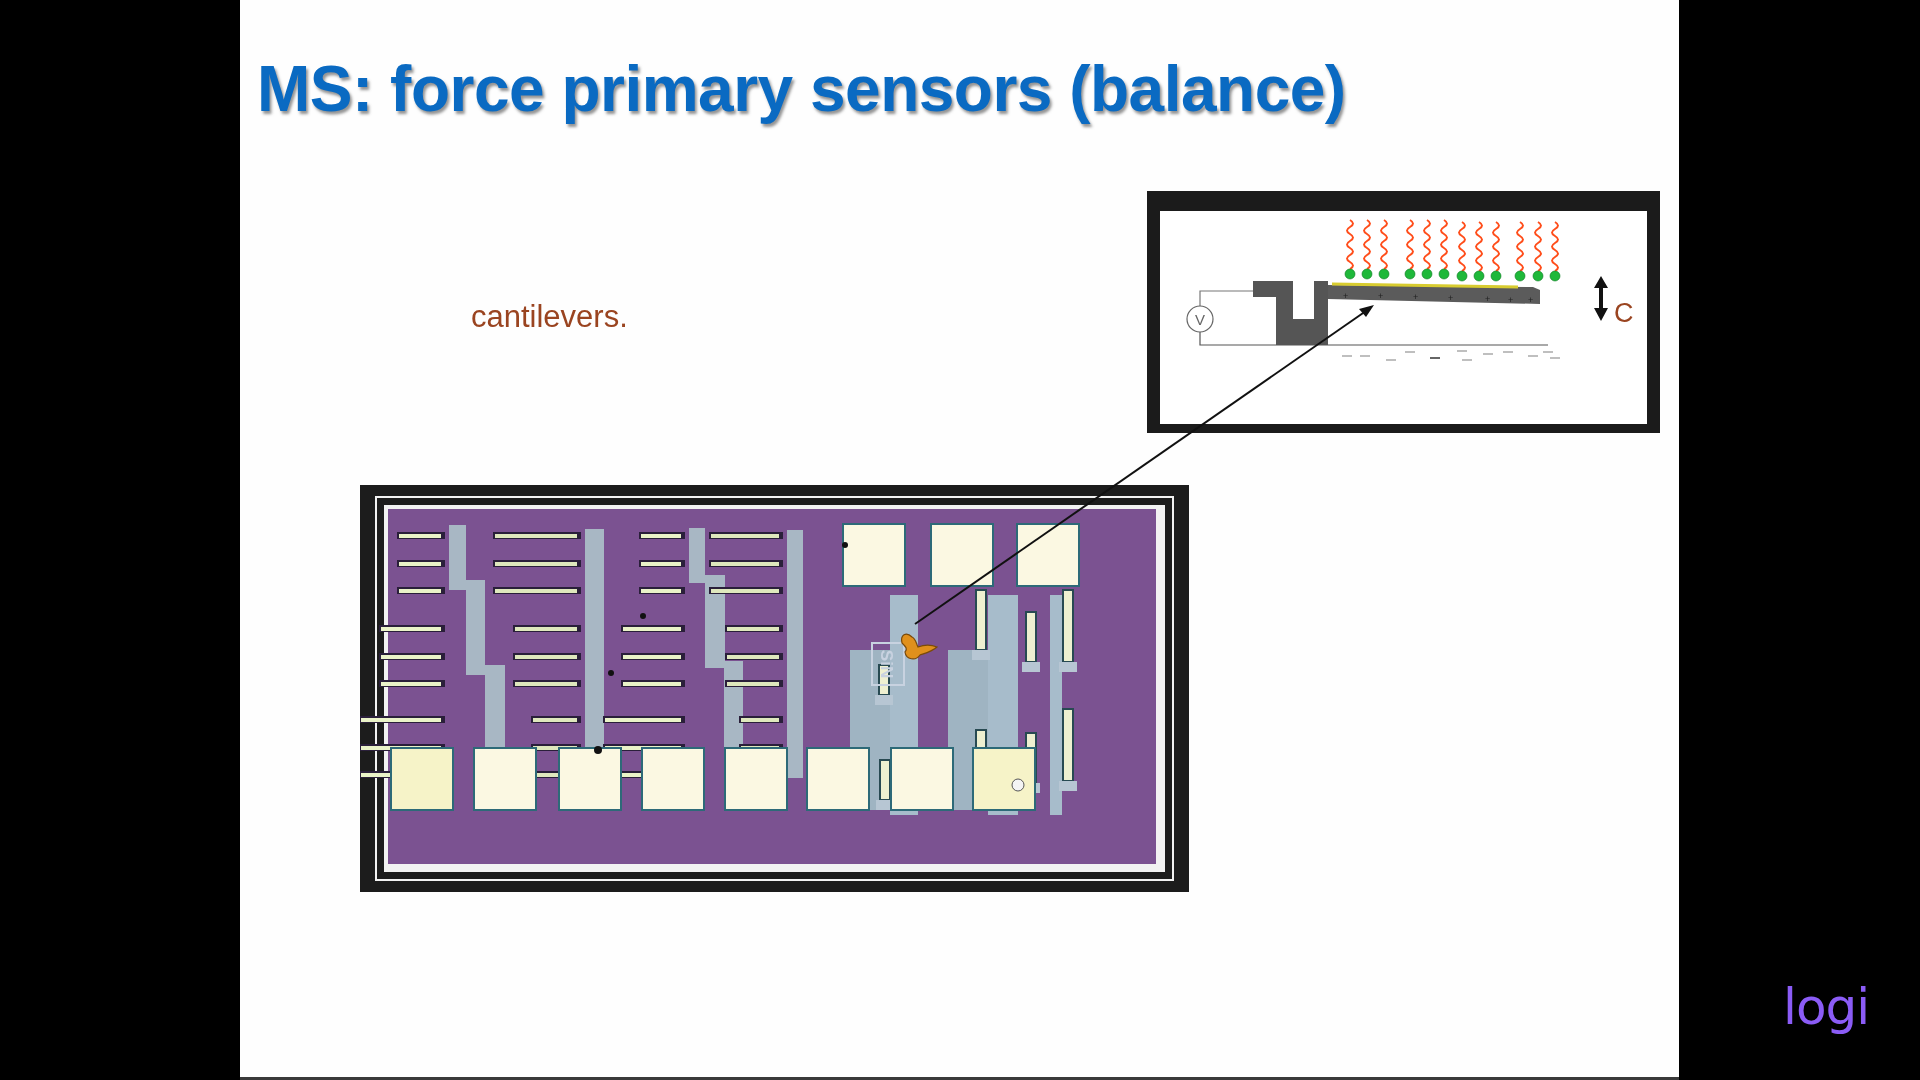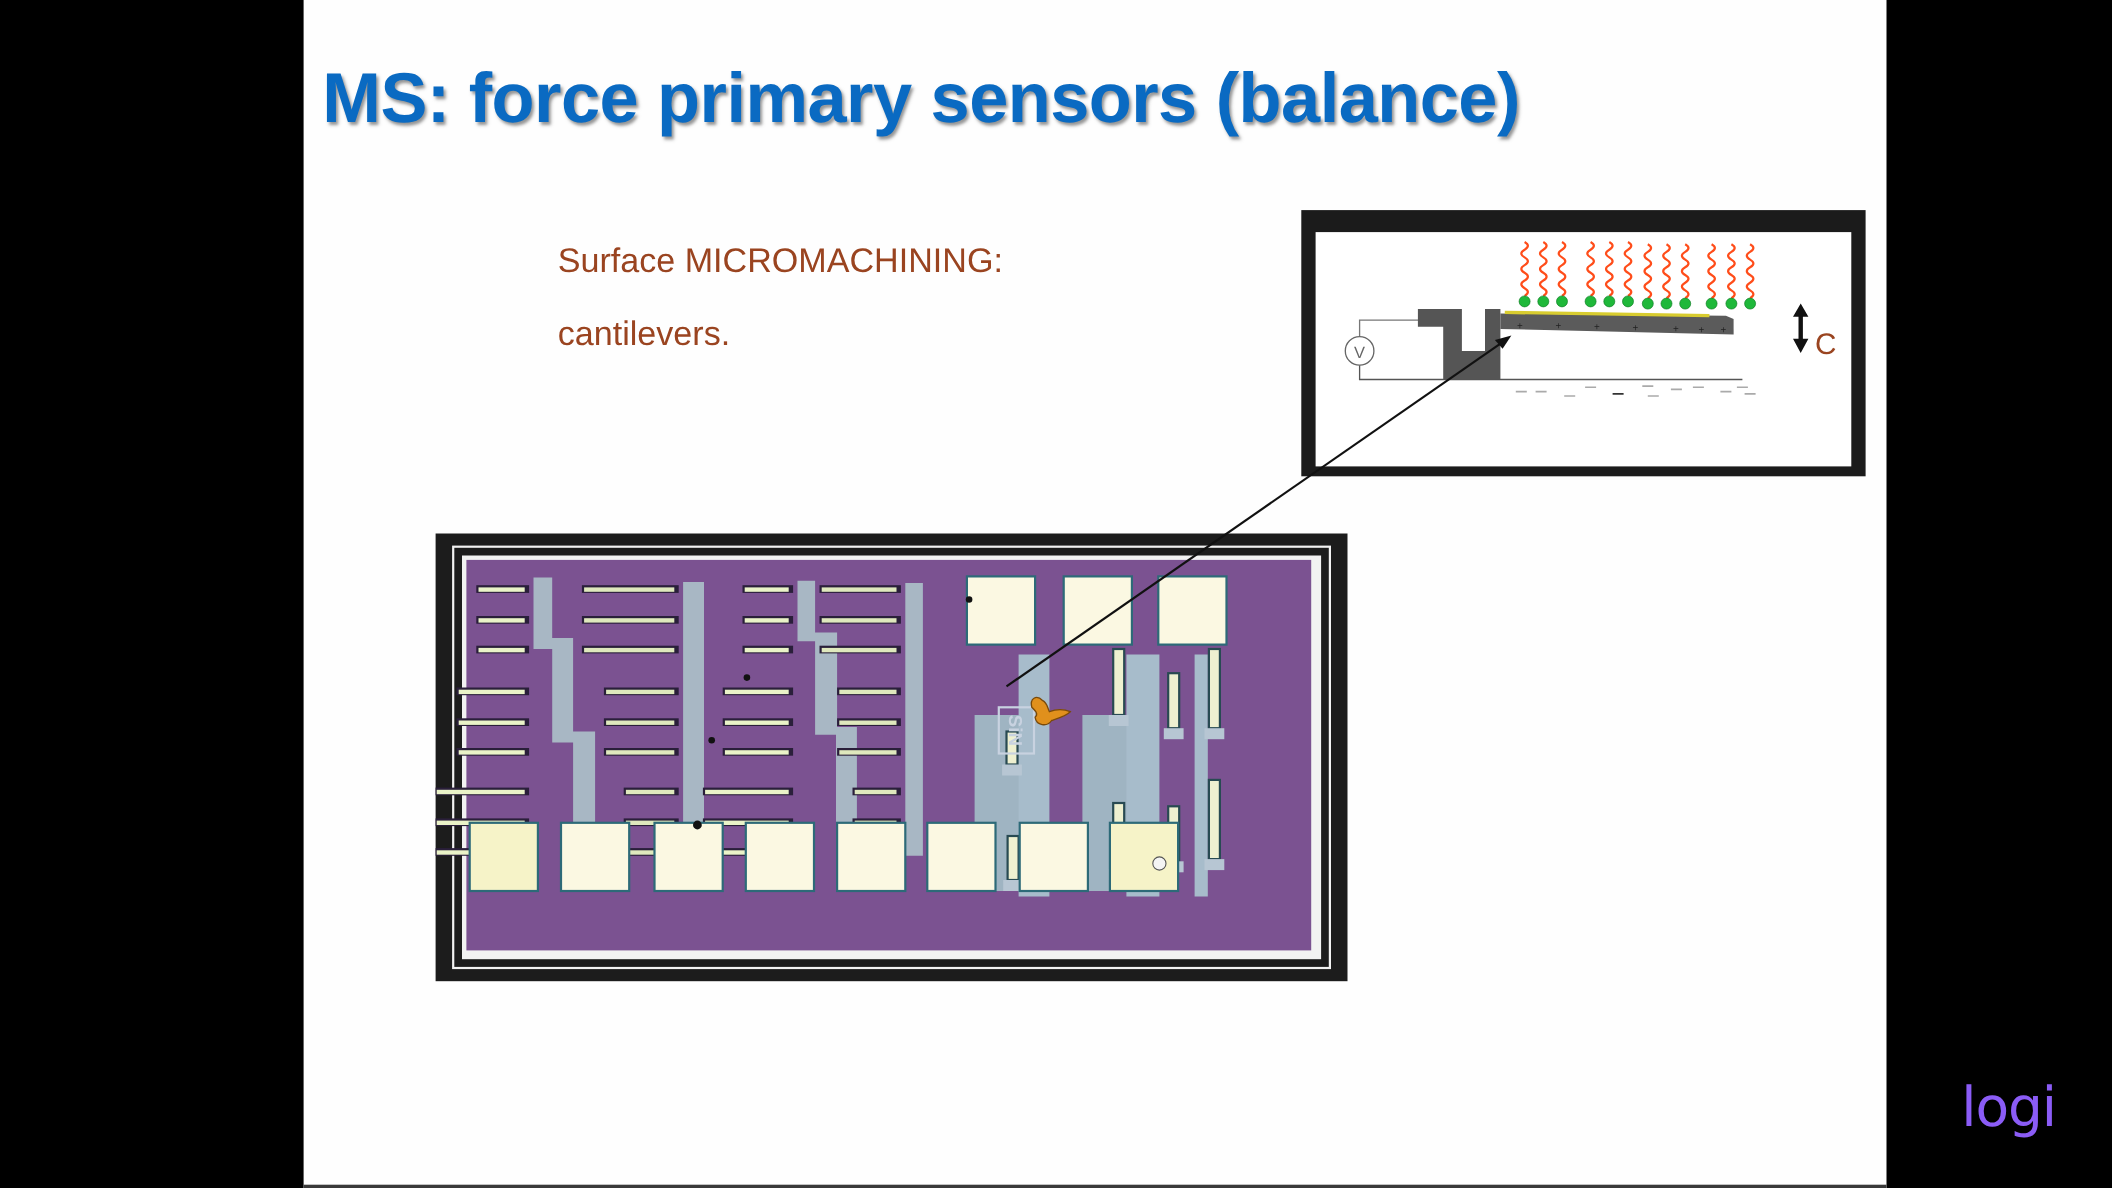--- a/index.html
+++ b/index.html
@@ -2,35 +2,35 @@
 <html><head>
 <meta charset="utf-8">
 <style>
   html, body { margin: 0; padding: 0; }
   body {
     width: 1920px; height: 1080px; background: #000; position: relative; overflow: hidden;
     font-family: "Liberation Sans", sans-serif;
   }
   .slide {
     position: absolute; left: 240px; top: 0; width: 1439px; height: 1077px;
-    background: #fefefe; border-bottom: 3px solid #3a3a3a; margin-left: 36px;
+    background: #fefefe; border-bottom: 3px solid #3a3a3a;
   }
   .title {
     position: absolute; left: 17px; top: 52px; margin: 0;
     font-family: "Liberation Sans", sans-serif; font-weight: bold; font-size: 64px;
     letter-spacing: -0.5px; color: #0a6ac2;
     text-shadow: 2px 3px 3px rgba(60,60,60,0.55);
     white-space: nowrap;
   }
   .body-line {
     position: absolute; left: 231px; font-size: 31px; color: #9a4420; white-space: nowrap;
     font-family: "Liberation Sans", sans-serif;
   }
   .line1 { top: 219px; }
-  .line2 { top: 286px; }
+  .line2 { top: 299px; }
   .inset {
     position: absolute; left: 907px; top: 191px; width: 513px; height: 242px;
     background: #1b1b1b; box-sizing: border-box;
   }
   .inset-inner {
     position: absolute; left: 13px; top: 20px; right: 13px; bottom: 9px; background: #fff;
   }
   .chip {
     position: absolute; left: 120px; top: 485px; width: 829px; height: 407px; background: #1c1c1c;
   }
@@ -38,21 +38,20 @@
   .logo {
     position: absolute; left: 1783px; top: 978px; font-size: 50px; color: #8b5cf6;
     font-family: "DejaVu Sans", sans-serif; letter-spacing: -1px;
   }
 </style>
 </head>
 <body>
 
 <div class="slide">
   <h1 class="title">MS: force primary sensors (balance)</h1>
-  <div class="body-line line1">Surface MICROMACHINING:</div>
   <div class="body-line line2">cantilevers.</div>
 
   <div class="inset">
     <div class="inset-inner">
       <svg width="487" height="213" viewBox="0 0 487 213">
 
         <path d="M 40 98 L 40 80 L 105 80" fill="none" stroke="#777" stroke-width="1.2"></path>
         <path d="M 40 118 L 40 134 L 388 134" fill="none" stroke="#555" stroke-width="1.2"></path>
         <circle cx="40" cy="108" r="13" fill="#fff" stroke="#666" stroke-width="1.2"></circle>
         <text x="40" y="114" text-anchor="middle" font-size="15" fill="#666" font-family="Liberation Sans, sans-serif">V</text>

